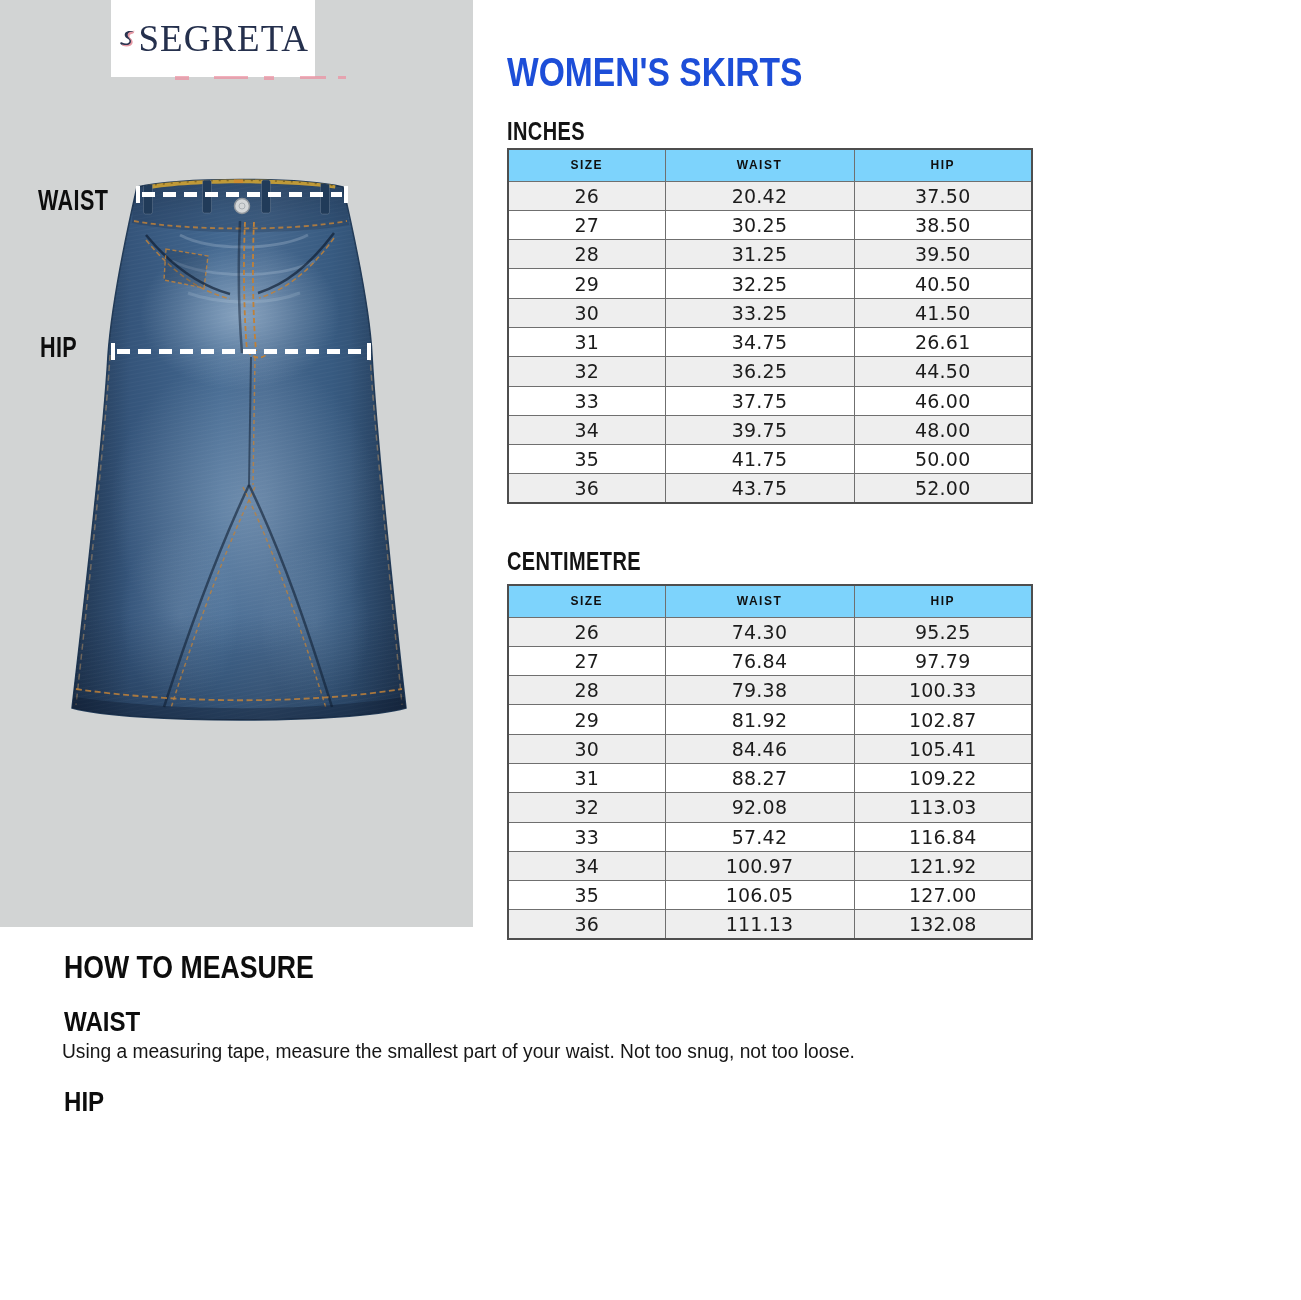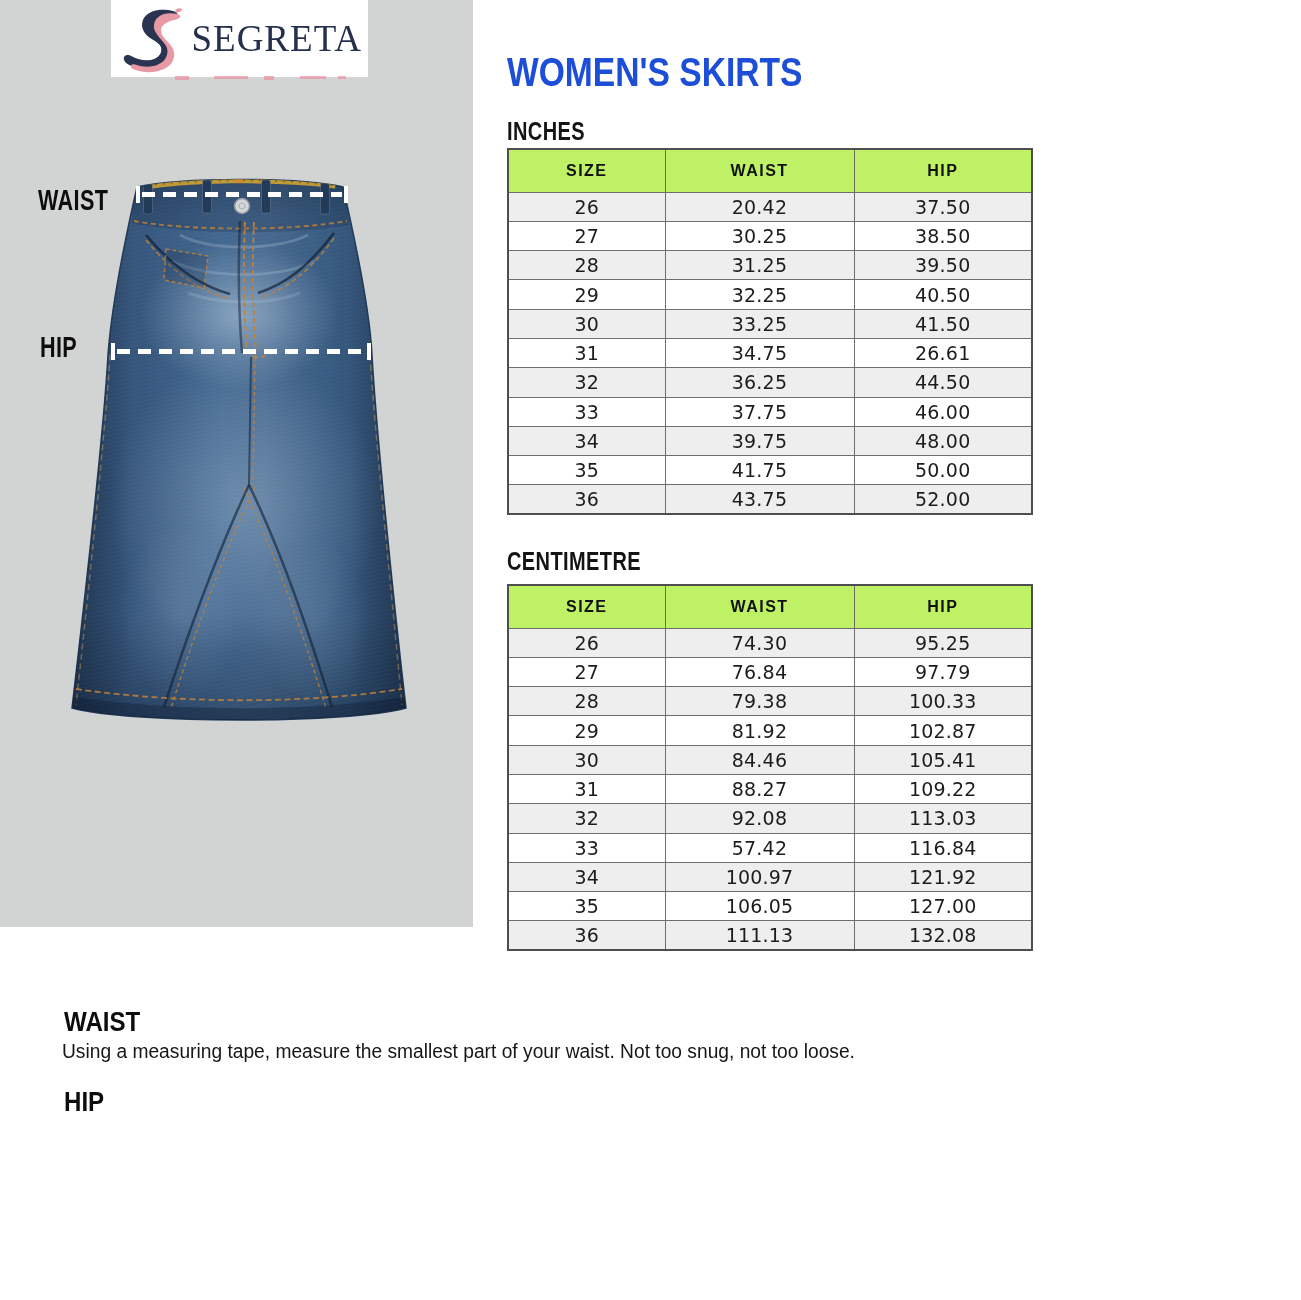--- a/index.html
+++ b/index.html
@@ -10,38 +10,38 @@
     --stitch:#c08138;
     --ink:#1a1a1a;
   }
   *{margin:0;padding:0;box-sizing:border-box;}
   html,body{background:#fff;}
   body{font-family:"Liberation Sans", sans-serif; color:var(--ink);}
   #page{position:relative;width:1301px;height:1300px;background:#fff;overflow:hidden;}
 
   
   .panel{position:absolute;left:0;top:0;width:473px;height:927px;background:var(--panel_bg);}
-  .logo-box{position:absolute;left:111px;top:0;width:257px;height:77px;background:#fff;display:flex;align-items:center;padding:2px 6px 4px 8px;}
+  .logo-box{position:absolute;left:111px;top:0;width:204px;height:77px;background:#fff;display:flex;align-items:center;padding:2px 6px 4px 8px;}
   .wordmark{font-family:"Liberation Serif", serif;font-size:37px;color:#25304d;letter-spacing:1px;margin-left:2px;margin-top:2px;}
   .logo-artifact{position:absolute;top:76px;height:4px;background:#ec8f9f;opacity:.7;}
 
   .fig-label{position:absolute;font-weight:800;font-size:30px;color:#0d0d0d;transform:scaleX(.72);transform-origin:left center;letter-spacing:.5px;}
   .measure-line{position:absolute;height:5px;background:repeating-linear-gradient(90deg,#fff 0 13px,transparent 13px 21px);}
   .measure-line .cap{position:absolute;width:4px;height:17px;top:-6px;background:#fff;}
   .cap-left{left:-6px;} .cap-right{right:-6px;}
 
   
   .page-title{position:absolute;left:507px;top:50px;font-size:40px;font-weight:800;color:#1d4ed8;white-space:nowrap;}
   .page-title>span{display:inline-block;transform:scaleX(.84);transform-origin:left center;}
   .unit-label{position:absolute;left:507px;font-size:25px;font-weight:800;color:#141414;white-space:nowrap;}
   .unit-label>span{display:inline-block;transform:scaleX(.8);transform-origin:left center;letter-spacing:.5px;}
 
   .size-table{position:absolute;left:507px;border-collapse:collapse;table-layout:fixed;width:524px;background:#fff;border:2px solid #4e4e4e;}
   .size-table th,.size-table td{border:1px solid #6f6f6f;text-align:center;vertical-align:middle;overflow:hidden;}
-  .size-table th{height:43px;font-size:16px;font-weight:700;letter-spacing:1.5px;color:#101010;background:#bef264;}
+  .size-table th{height:32px;font-size:12px;font-weight:700;letter-spacing:1.5px;color:#101010;background:#7dd3fc;}
   .size-table td{height:29.3px;font-size:19px;color:#1c1c1c;font-family:"DejaVu Sans","Liberation Sans",sans-serif;letter-spacing:.2px;}
   .size-table tbody tr:nth-child(odd){background:var(--row_alt);}
 
   
   .htm-title{position:absolute;left:64px;top:950px;font-size:31px;font-weight:800;color:#0d0d0d;white-space:nowrap;}
   .htm-title>span,.htm-heading>span{display:inline-block;transform:scaleX(.86);transform-origin:left center;}
   .htm-heading{position:absolute;left:64px;font-size:28px;font-weight:800;color:#0d0d0d;white-space:nowrap;}
   .htm-body{position:absolute;left:62px;font-size:20px;color:#161616;white-space:nowrap;}
   .htm-body>span{display:inline-block;transform:scaleX(.96);transform-origin:left center;}
 </style>
@@ -317,19 +317,20 @@
           <td>127.00</td>
         </tr>
         <tr>
           <td>36</td>
           <td>111.13</td>
           <td>132.08</td>
         </tr>
       </tbody>
   </table>
 
+  <div class="htm-title"><span>HOW TO MEASURE</span></div>
 
   <div class="htm-heading" style="top:1006px;"><span>WAIST</span></div>
   <div class="htm-body" style="top:1040px;"><span>Using a measuring tape, measure the smallest part of your waist. Not too snug, not too loose.</span></div>
 
   <div class="htm-heading" style="top:1086px;"><span>HIP</span></div>
 
 </div>
 
 </body></html>

